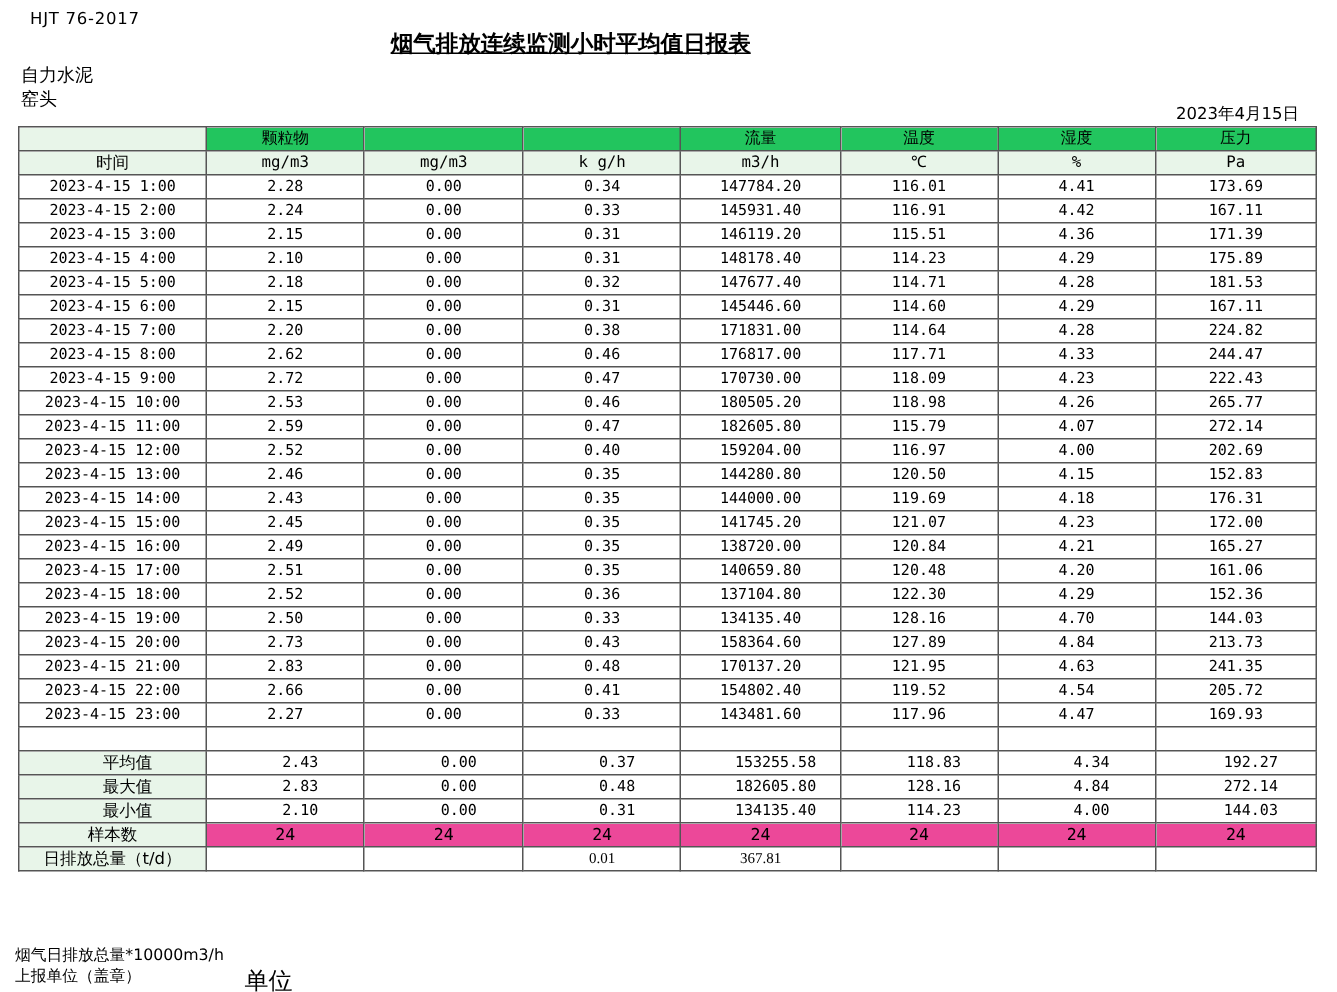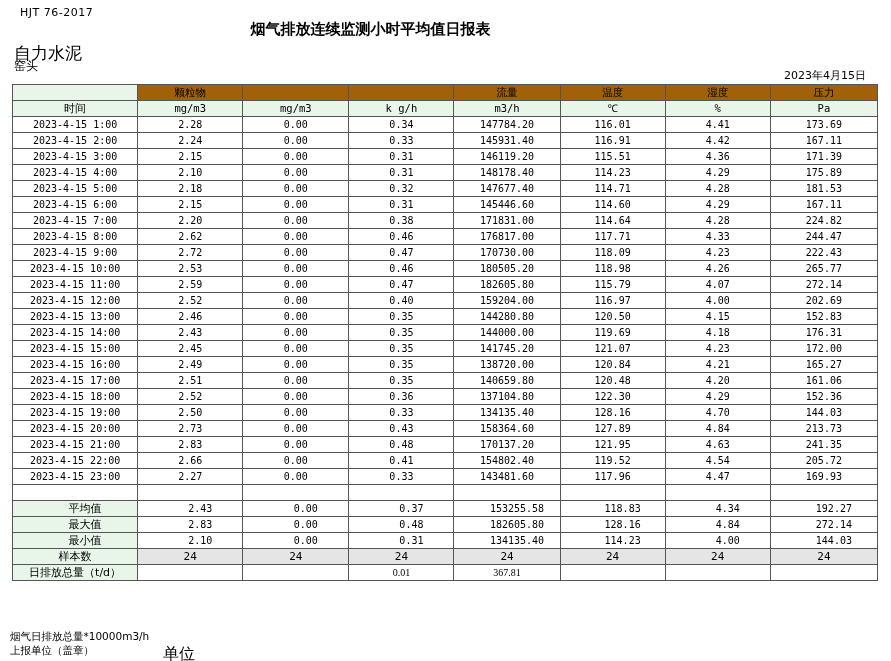--- a/index.html
+++ b/index.html
@@ -18,32 +18,33 @@
   }
   .std-code {
     position: absolute;
     left: 20px;
     top: 6px;
     font-size: 11px;
     letter-spacing: 0.5px;
   }
   .doc-title {
     position: absolute;
-    left: 0;
+    left: 10px;
     top: 20px;
     width: 741px;
     text-align: center;
     font-size: 15px;
     font-weight: bold;
+    text-decoration: underline;
   }
   .company {
     position: absolute;
     left: 14px;
     top: 42px;
-    font-size: 17px;
+    font-size: 12px;
   }
   .facility {
     position: absolute;
     left: 14px;
     top: 58px;
     font-size: 12px;
   }
   .report-date {
     position: absolute;
     right: 25px;
@@ -64,21 +65,21 @@
     line-height: 15px;
     text-align: center;
     font-size: 10.5px;
     padding: 0;
     overflow: hidden;
     white-space: nowrap;
   }
   .hdr-param td {
     height: 30px;
     line-height: 30px;
-    background: #a16207;
+    background: #22c55e;
     font-size: 12px;
   }
   .hdr-param td.first {
     background: #e8f5e9;
   }
   .hdr-unit td {
     height: 16px;
     line-height: 16px;
     background: #e8f5e9;
     font-size: 10px;
@@ -106,21 +107,21 @@
     padding-left: 20px;
   }
   tr.summary td.label {
     font-family: "DejaVu Sans", "Liberation Sans", sans-serif;
     font-size: 11px;
     background: #e8f5e9;
   }
   tr.count td {
     font-family: "DejaVu Sans Mono", "Liberation Mono", monospace;
     font-size: 11px;
-    background: #e5e5e5;
+    background: #ec4899;
   }
   tr.count td.label {
     font-family: "DejaVu Sans", "Liberation Sans", sans-serif;
     font-size: 11px;
     background: #e8f5e9;
   }
   tr.total td {
     font-family: Liberation Serif, serif;
     font-size: 10px;
     background: #ffffff;

